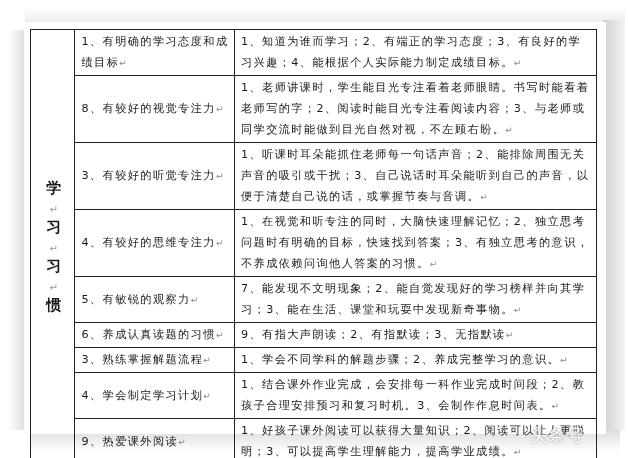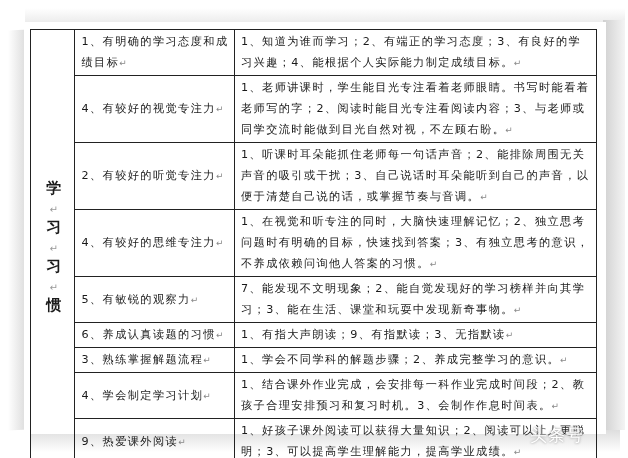--- a/index.html
+++ b/index.html
@@ -77,38 +77,38 @@
           <span class="cat-char">习</span>
           <span class="blank">↵</span>
           <span class="cat-char">习</span>
           <span class="blank">↵</span>
           <span class="cat-char">惯</span>
         </td>
         <td class="habit"><span>1、有明确的学习态度和成绩目标</span><span class="mark">↵</span></td>
         <td class="detail"><span>1、知道为谁而学习；2、有端正的学习态度；3、有良好的学习兴趣；4、能根据个人实际能力制定成绩目标。</span><span class="mark">↵</span></td>
       </tr>
       <tr>
-        <td class="habit"><span>4、有较好的视觉专注力</span><span class="mark">↵</span></td>
+        <td class="habit"><span>8、有较好的视觉专注力</span><span class="mark">↵</span></td>
         <td class="detail"><span>1、老师讲课时，学生能目光专注看着老师眼睛。书写时能看着老师写的字；2、阅读时能目光专注看阅读内容；3、与老师或同学交流时能做到目光自然对视，不左顾右盼。</span><span class="mark">↵</span></td>
       </tr>
       <tr>
-        <td class="habit"><span>2、有较好的听觉专注力</span><span class="mark">↵</span></td>
+        <td class="habit"><span>3、有较好的听觉专注力</span><span class="mark">↵</span></td>
         <td class="detail"><span>1、听课时耳朵能抓住老师每一句话声音；2、能排除周围无关声音的吸引或干扰；3、自己说话时耳朵能听到自己的声音，以便于清楚自己说的话，或掌握节奏与音调。</span><span class="mark">↵</span></td>
       </tr>
       <tr>
         <td class="habit"><span>4、有较好的思维专注力</span><span class="mark">↵</span></td>
         <td class="detail"><span>1、在视觉和听专注的同时，大脑快速理解记忆；2、独立思考问题时有明确的目标，快速找到答案；3、有独立思考的意识，不养成依赖问询他人答案的习惯。</span><span class="mark">↵</span></td>
       </tr>
       <tr>
         <td class="habit"><span>5、有敏锐的观察力</span><span class="mark">↵</span></td>
         <td class="detail"><span>7、能发现不文明现象；2、能自觉发现好的学习榜样并向其学习；3、能在生活、课堂和玩耍中发现新奇事物。</span><span class="mark">↵</span></td>
       </tr>
       <tr>
         <td class="habit"><span>6、养成认真读题的习惯</span><span class="mark">↵</span></td>
-        <td class="detail"><span>1、有指大声朗读；9、有指默读；3、无指默读</span><span class="mark">↵</span></td>
+        <td class="detail"><span>9、有指大声朗读；2、有指默读；3、无指默读</span><span class="mark">↵</span></td>
       </tr>
       <tr>
         <td class="habit"><span>3、熟练掌握解题流程</span><span class="mark">↵</span></td>
         <td class="detail"><span>1、学会不同学科的解题步骤；2、养成完整学习的意识。</span><span class="mark">↵</span></td>
       </tr>
       <tr>
         <td class="habit"><span>4、学会制定学习计划</span><span class="mark">↵</span></td>
         <td class="detail"><span>1、结合课外作业完成，会安排每一科作业完成时间段；2、教孩子合理安排预习和复习时机。3、会制作作息时间表。</span><span class="mark">↵</span></td>
       </tr>
       <tr>

